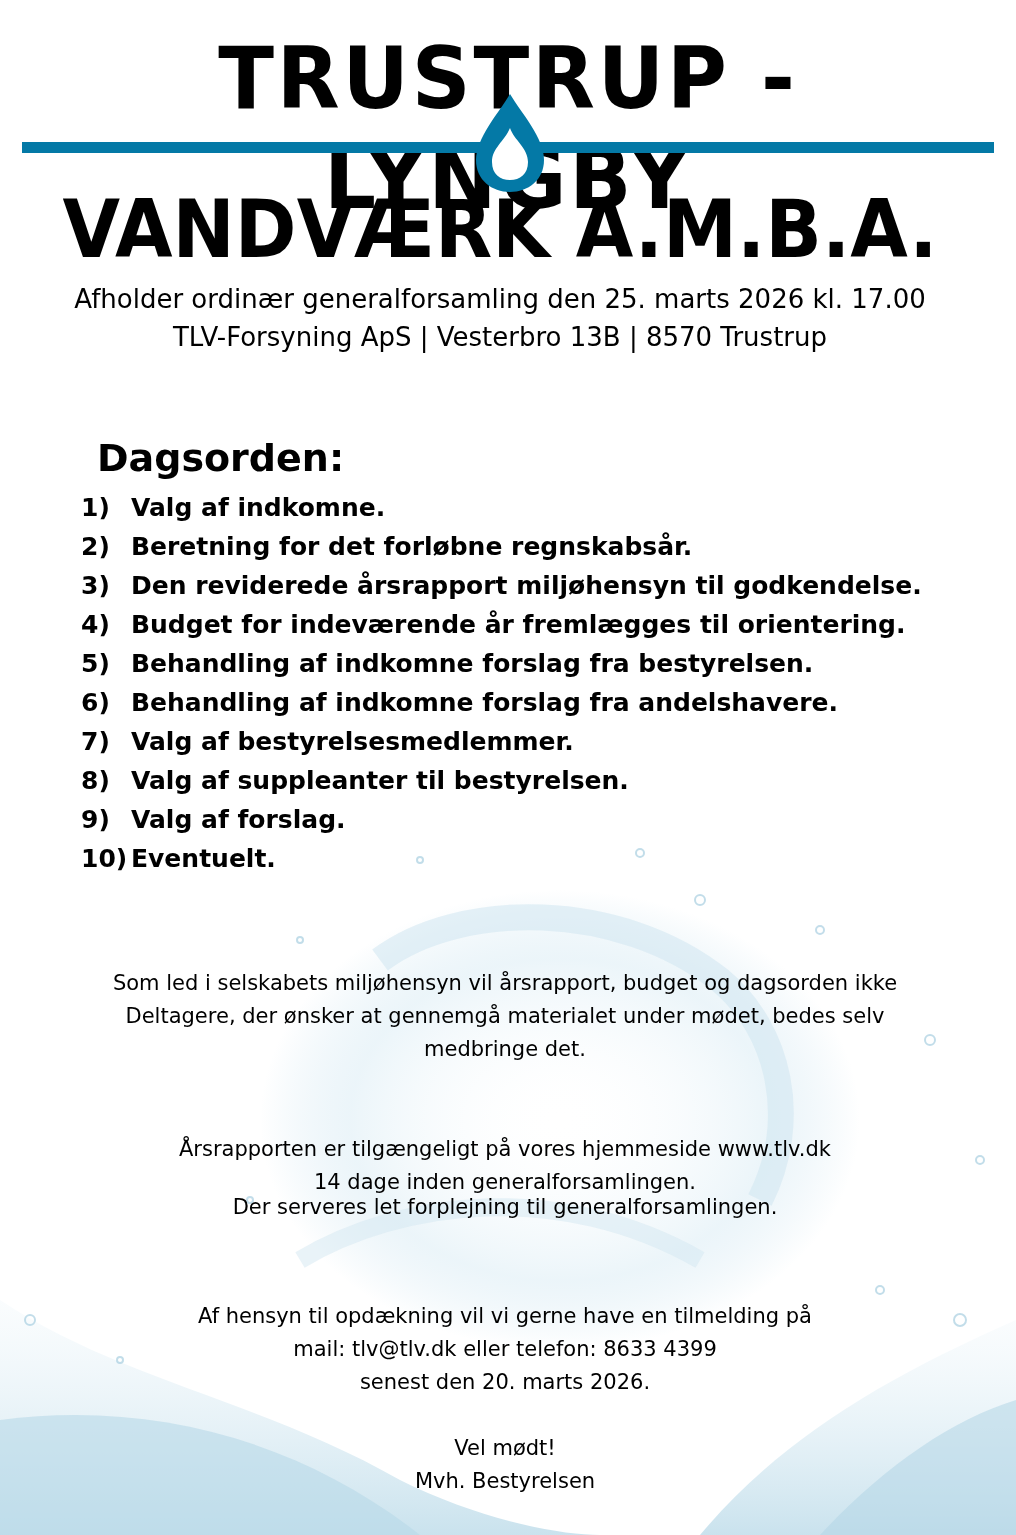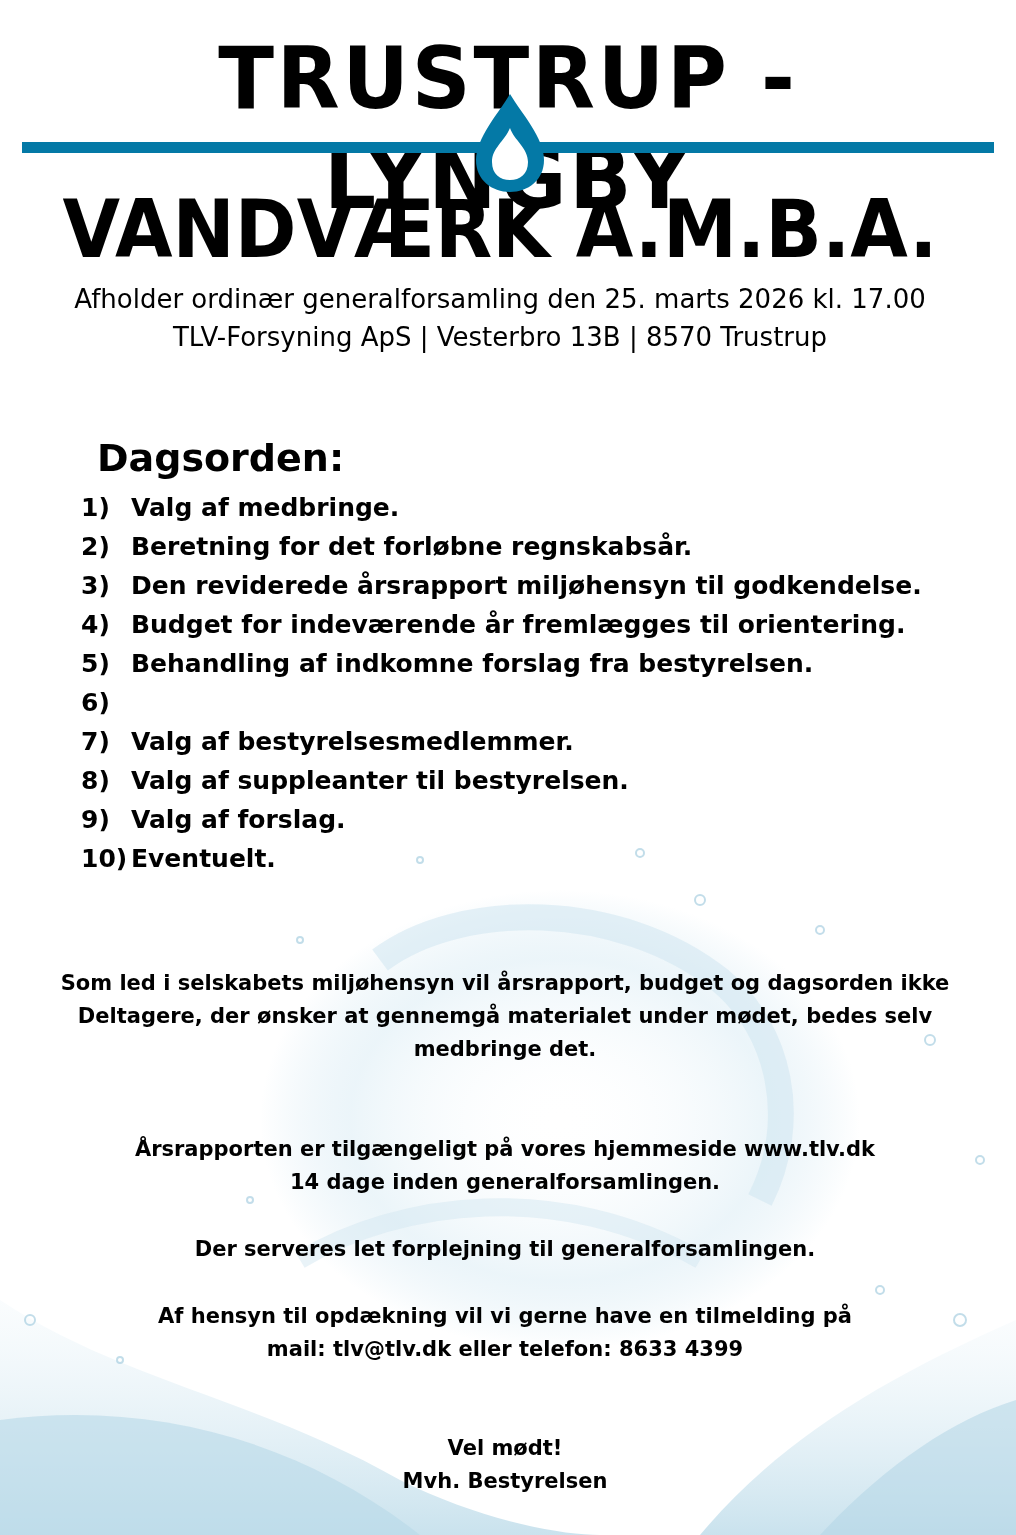--- a/index.html
+++ b/index.html
@@ -35,26 +35,26 @@
     left: 97px; top: 432px; font-family: "DejaVu Sans", sans-serif; font-weight: bold; font-size: 38px; line-height: 52px;
   }
   .agenda { left: 81px; top: 488px; margin: 0; padding: 0; list-style: none; }
   .agenda li {
     font-family: "DejaVu Sans", sans-serif; font-weight: bold; font-size: 25px;
     line-height: 39px; height: 39px; white-space: nowrap; display: flex;
   }
   .agenda .num { display: inline-block; width: 50px; }
   .body-text {
     left: 0; width: 1010px; text-align: center;
-    font-family: "DejaVu Sans", sans-serif; font-weight: bold; font-size: 21px; line-height: 33px;
+    font-family: "DejaVu Sans", sans-serif; font-weight: normal; font-size: 21px; line-height: 33px;
   }
   .body-text div { white-space: nowrap; }
   .p1 { top: 967px; }
   .p2 { top: 1133px; }
-  .p3 { top: 1233px; }
+  .p3 { top: 1191px; }
   .p4 { top: 1300px; }
   .p5 { top: 1432px; }
 </style>
 </head>
 <body>
 
 <svg class="splash" viewBox="0 0 1016 1535" xmlns="http://www.w3.org/2000/svg">
   <defs>
     <linearGradient id="wg" x1="0" y1="0" x2="0" y2="1">
       <stop offset="0" stop-color="#e6f2f8" stop-opacity="0.2"></stop>
@@ -99,40 +99,41 @@
 
 <div class="abs title2">VANDVÆRK A.M.B.A.</div>
 
 <div class="abs sub sub1">Afholder ordinær generalforsamling den 25. marts 2026 kl. 17.00</div>
 <div class="abs sub sub2">TLV-Forsyning ApS | Vesterbro 13B | 8570 Trustrup</div>
 
 <div class="abs agenda-h">Dagsorden:</div>
 <ol class="abs agenda">
   <li>
       <span class="num">1)</span>
-      <span>Valg af medbringe.</span>
+      <span>Valg af indkomne.</span>
     </li>
   <li>
       <span class="num">2)</span>
       <span>Beretning for det forløbne regnskabsår.</span>
     </li>
   <li>
       <span class="num">3)</span>
       <span>Den reviderede årsrapport miljøhensyn til godkendelse.</span>
     </li>
   <li>
       <span class="num">4)</span>
       <span>Budget for indeværende år fremlægges til orientering.</span>
     </li>
   <li>
       <span class="num">5)</span>
       <span>Behandling af indkomne forslag fra bestyrelsen.</span>
     </li>
   <li>
       <span class="num">6)</span>
+      <span>Behandling af indkomne forslag fra andelshavere.</span>
     </li>
   <li>
       <span class="num">7)</span>
       <span>Valg af bestyrelsesmedlemmer.</span>
     </li>
   <li>
       <span class="num">8)</span>
       <span>Valg af suppleanter til bestyrelsen.</span>
     </li>
   <li>
@@ -156,18 +157,19 @@
   <div>14 dage inden generalforsamlingen.</div>
 </div>
 
 <div class="abs body-text p3">
   <div>Der serveres let forplejning til generalforsamlingen.</div>
 </div>
 
 <div class="abs body-text p4">
   <div>Af hensyn til opdækning vil vi gerne have en tilmelding på</div>
   <div>mail: tlv@tlv.dk eller telefon: 8633 4399</div>
+  <div>senest den 20. marts 2026.</div>
 </div>
 
 <div class="abs body-text p5">
   <div>Vel mødt!</div>
   <div>Mvh. Bestyrelsen</div>
 </div>
 
 </body></html>

